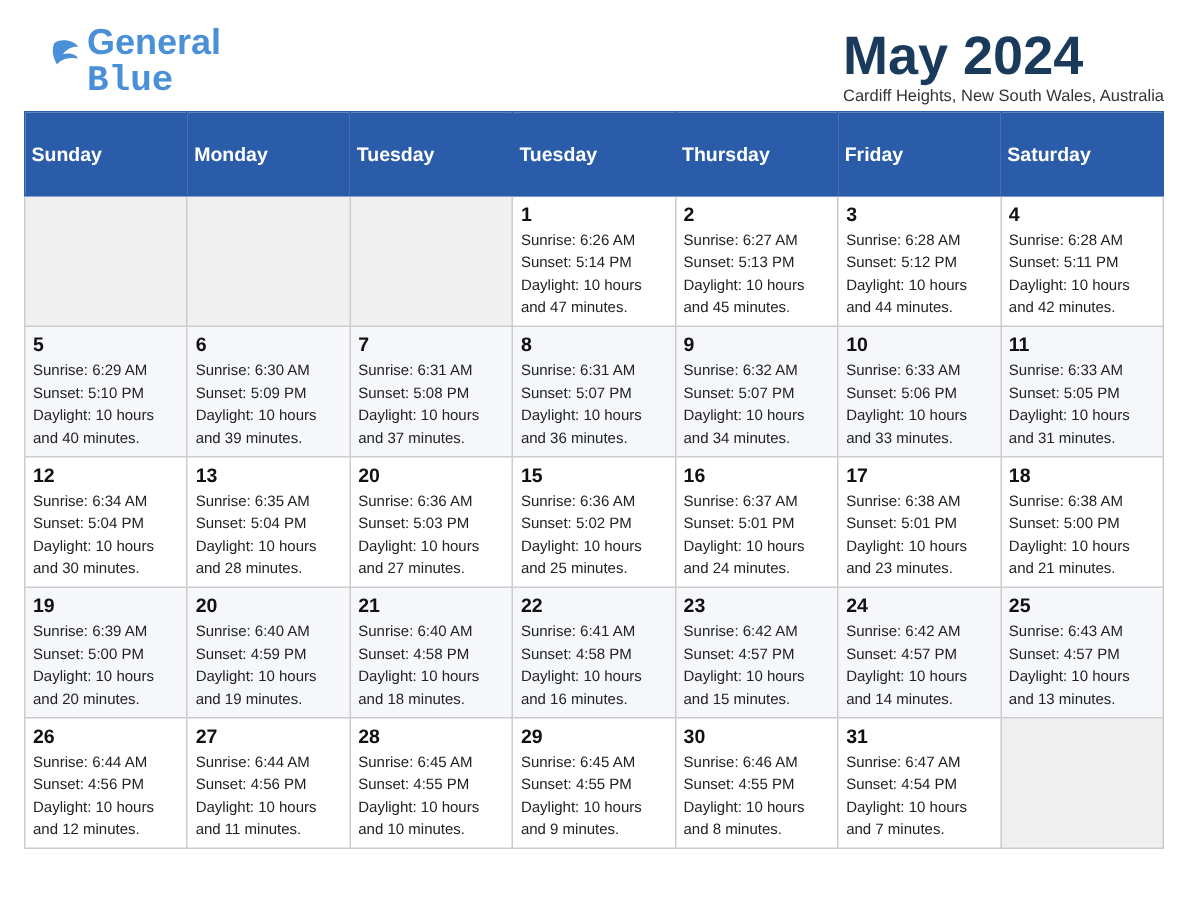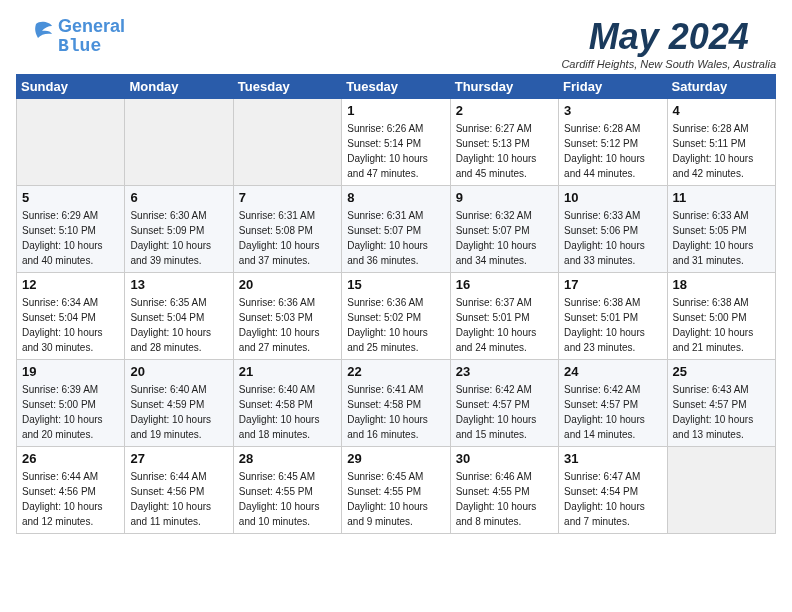--- a/index.html
+++ b/index.html
@@ -15,50 +15,49 @@
       justify-content: space-between;
       align-items: flex-start;
       margin-bottom: 4px;
     }
     .logo {
       display: flex;
       align-items: center;
       gap: 4px;
     }
     .logo-text {
-      font-size: 18px;
+      font-size: 24px;
       font-weight: bold;
       color: #1a3a5c;
       line-height: 1.1;
     }
     .logo-text span {
       color: #4a90d9;
     }
     .title-block {
-      text-align: center;
-      font-style: italic;
+      text-align: left;
     }
     .calendar-title {
       font-size: 36px;
       font-weight: bold;
       color: #1a3a5c;
     }
     .calendar-subtitle {
       font-size: 11px;
       color: #333;
     }
     table {
       width: 100%;
       border-collapse: collapse;
       font-size: 11px;
     }
     thead th {
       background: #2a5caa;
       color: #fff;
-      padding: 4px 4px;
+      padding: 20px 4px;
       text-align: left;
       font-size: 13px;
       font-weight: bold;
       border: 1px solid #2a5caa;
     }
     tbody td {
       vertical-align: top;
       border: 1px solid #ccc;
       padding: 4px 5px;
       min-height: 80px;

